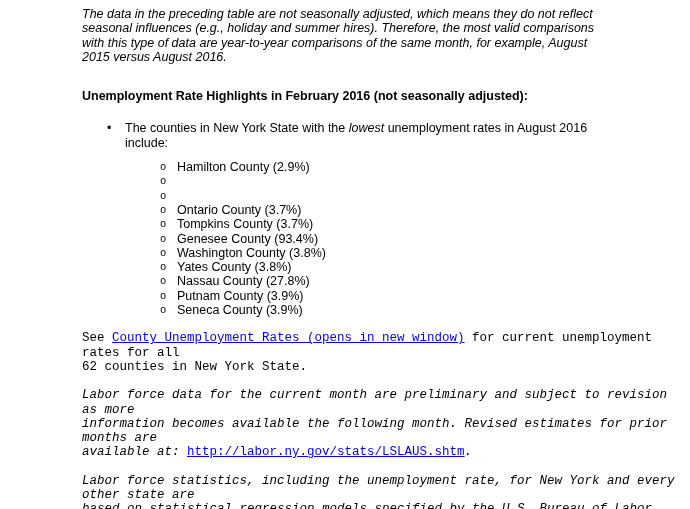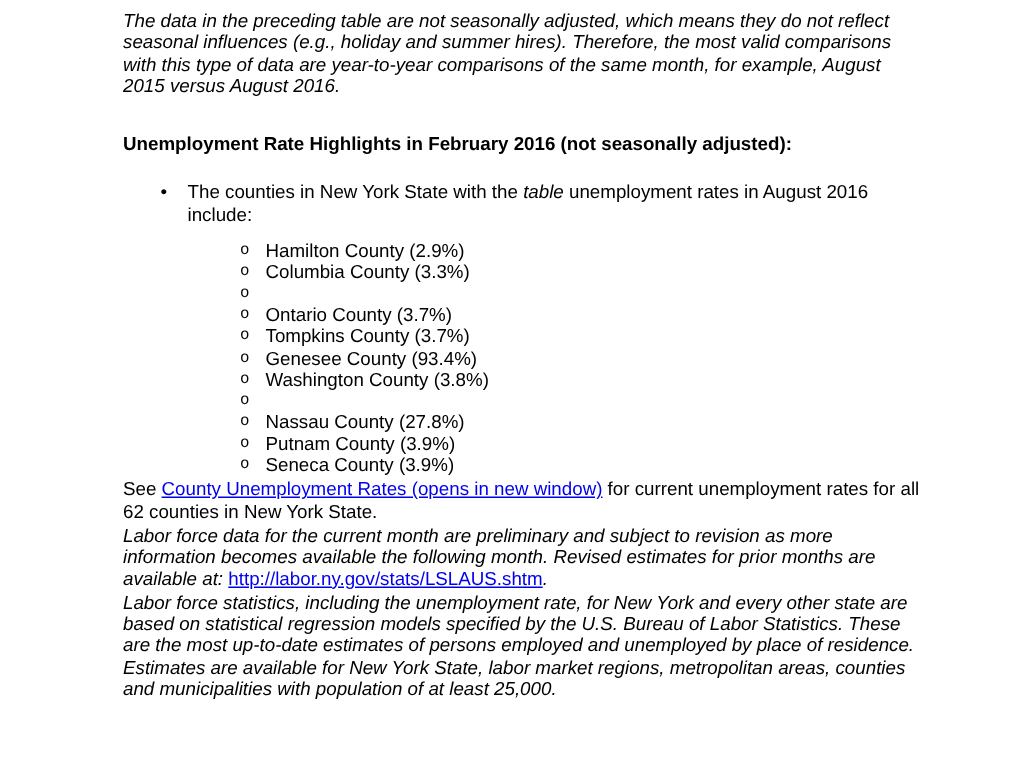--- a/index.html
+++ b/index.html
@@ -49,53 +49,52 @@
   .sub-row {
     display: flex;
     padding-left: 78px;
   }
   .marker-o {
     flex: 0 0 17px;
     font-family: "Liberation Mono", monospace;
     font-size: 10.5px;
     line-height: 14.3px;
   }
-  .mt14 { margin-top: 2px; }
+  .mt14 { margin-top: 14px; font-family: Liberation Mono, monospace; }
   a.link {
     color: #0000ee;
     text-decoration: underline;
     cursor: pointer;
   }
 </style>
 </head>
 <body>
 
 <div class="page">
 
   <p class="para italic">The data in the preceding table are not seasonally adjusted, which means they do not reflect
 seasonal influences (e.g., holiday and summer hires). Therefore, the most valid comparisons
 with this type of data are year-to-year comparisons of the same month, for example, August
 2015 versus August 2016.</p>
 
   <div class="heading">Unemployment Rate Highlights in February 2016 (not seasonally adjusted):</div>
 
   <div class="bullet-row">
       <span class="marker-disc">•</span>
-      <div class="bullet-text"><span>The counties in New York State with the </span><span class="italic">table</span><span> unemployment rates in August 2016
+      <div class="bullet-text"><span>The counties in New York State with the </span><span class="italic">lowest</span><span> unemployment rates in August 2016
 include:</span></div>
     </div>
 
   <div class="sub-list">
     <div class="sub-row">
         <span class="marker-o">o</span>
         <span>Hamilton County (2.9%)</span>
       </div>
     <div class="sub-row">
         <span class="marker-o">o</span>
-        <span>Columbia County (3.3%)</span>
       </div>
     <div class="sub-row">
         <span class="marker-o">o</span>
       </div>
     <div class="sub-row">
         <span class="marker-o">o</span>
         <span>Ontario County (3.7%)</span>
       </div>
     <div class="sub-row">
         <span class="marker-o">o</span>
@@ -104,20 +103,21 @@
     <div class="sub-row">
         <span class="marker-o">o</span>
         <span>Genesee County (93.4%)</span>
       </div>
     <div class="sub-row">
         <span class="marker-o">o</span>
         <span>Washington County (3.8%)</span>
       </div>
     <div class="sub-row">
         <span class="marker-o">o</span>
+        <span>Yates County (3.8%)</span>
       </div>
     <div class="sub-row">
         <span class="marker-o">o</span>
         <span>Nassau County (27.8%)</span>
       </div>
     <div class="sub-row">
         <span class="marker-o">o</span>
         <span>Putnam County (3.9%)</span>
       </div>
     <div class="sub-row">

